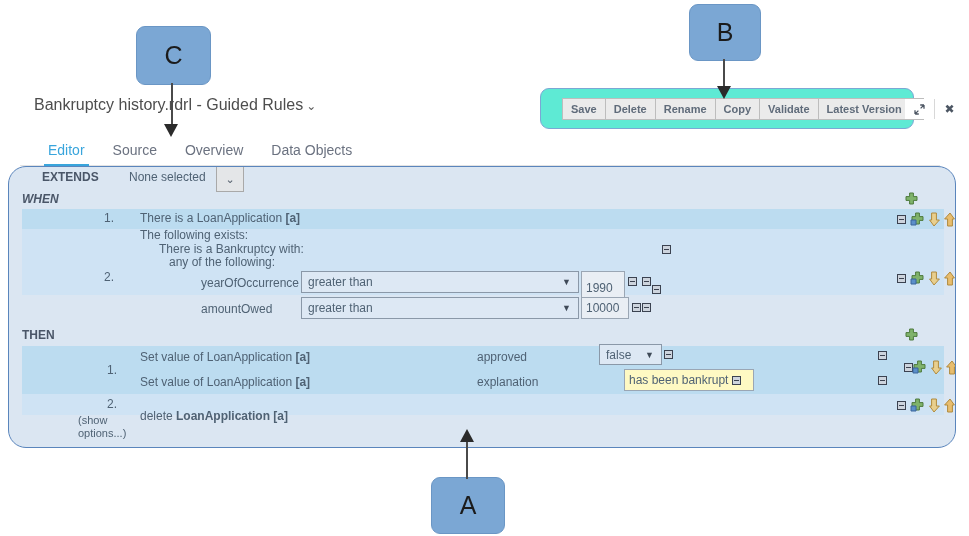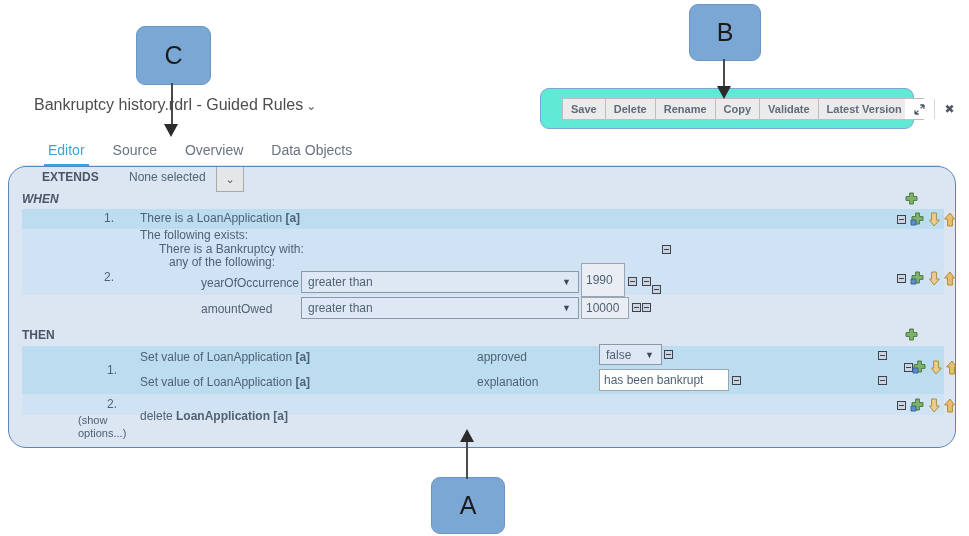--- a/index.html
+++ b/index.html
@@ -51,21 +51,21 @@
   b{font-weight:bold;}
 
   
   .sel{position:absolute;box-sizing:border-box;background:#dde8f4;
     border:1px solid #8a98a8;font-size:12px;color:#4f6274;
     display:flex;align-items:center;padding:0 6px;cursor:pointer;text-align:center;}
   .sel .car{position:absolute;right:7px;font-size:9px;color:#3f4a58;}
   .txt{position:absolute;box-sizing:border-box;background:#e9eef4;
     border:1px solid #9aa6b4;font-size:12px;color:#4f6274;
     display:flex;align-items:center;padding:0 4px;}
-  .txt.white{background:#ffffff;}
+  .txt.white{background:#fef9c3;margin-left:25px;}
 
   
   .mini{position:absolute;width:9px;height:9px;box-sizing:border-box;
     border:1px solid #3b4250;background:#cdd4dd;cursor:pointer;}
   .mini:after{content:"";position:absolute;left:1px;right:1px;top:3px;height:1px;background:#3b4250;}
 
   
   .ico{position:absolute;cursor:pointer;line-height:1;}
   .plus-g{width:15px;height:15px;}
 
@@ -162,21 +162,21 @@
   <div class="row-text" style="left:131px;top:61px;">The following exists:</div>
   <div class="row-text" style="left:150px;top:75px;">There is a Bankruptcy with:</div>
   <div class="mini" style="left:653px;top:78px;"></div>
   <div class="row-text" style="left:160px;top:88px;">any of the following:</div>
 
   <div class="row-text" style="left:192px;top:109px;">yearOfOccurrence</div>
   <div class="sel" style="left:292px;top:104px;width:278px;height:22px;">
     <span>greater than</span>
     <span class="car">▼</span>
   </div>
-  <div class="txt" style="left:572px;top:96px;width:44px;height:34px;align-items:center;">
+  <div class="txt" style="left:572px;top:104px;width:44px;height:34px;align-items:center;">
     <span>1990</span>
   </div>
   <div class="mini" style="left:619px;top:110px;"></div>
   <div class="mini" style="left:633px;top:110px;"></div>
   <div class="mini" style="left:643px;top:118px;"></div>
 
   <div class="row-text" style="left:192px;top:135px;">amountOwed</div>
   <div class="sel" style="left:292px;top:130px;width:278px;height:22px;">
     <span>greater than</span>
     <span class="car">▼</span>

